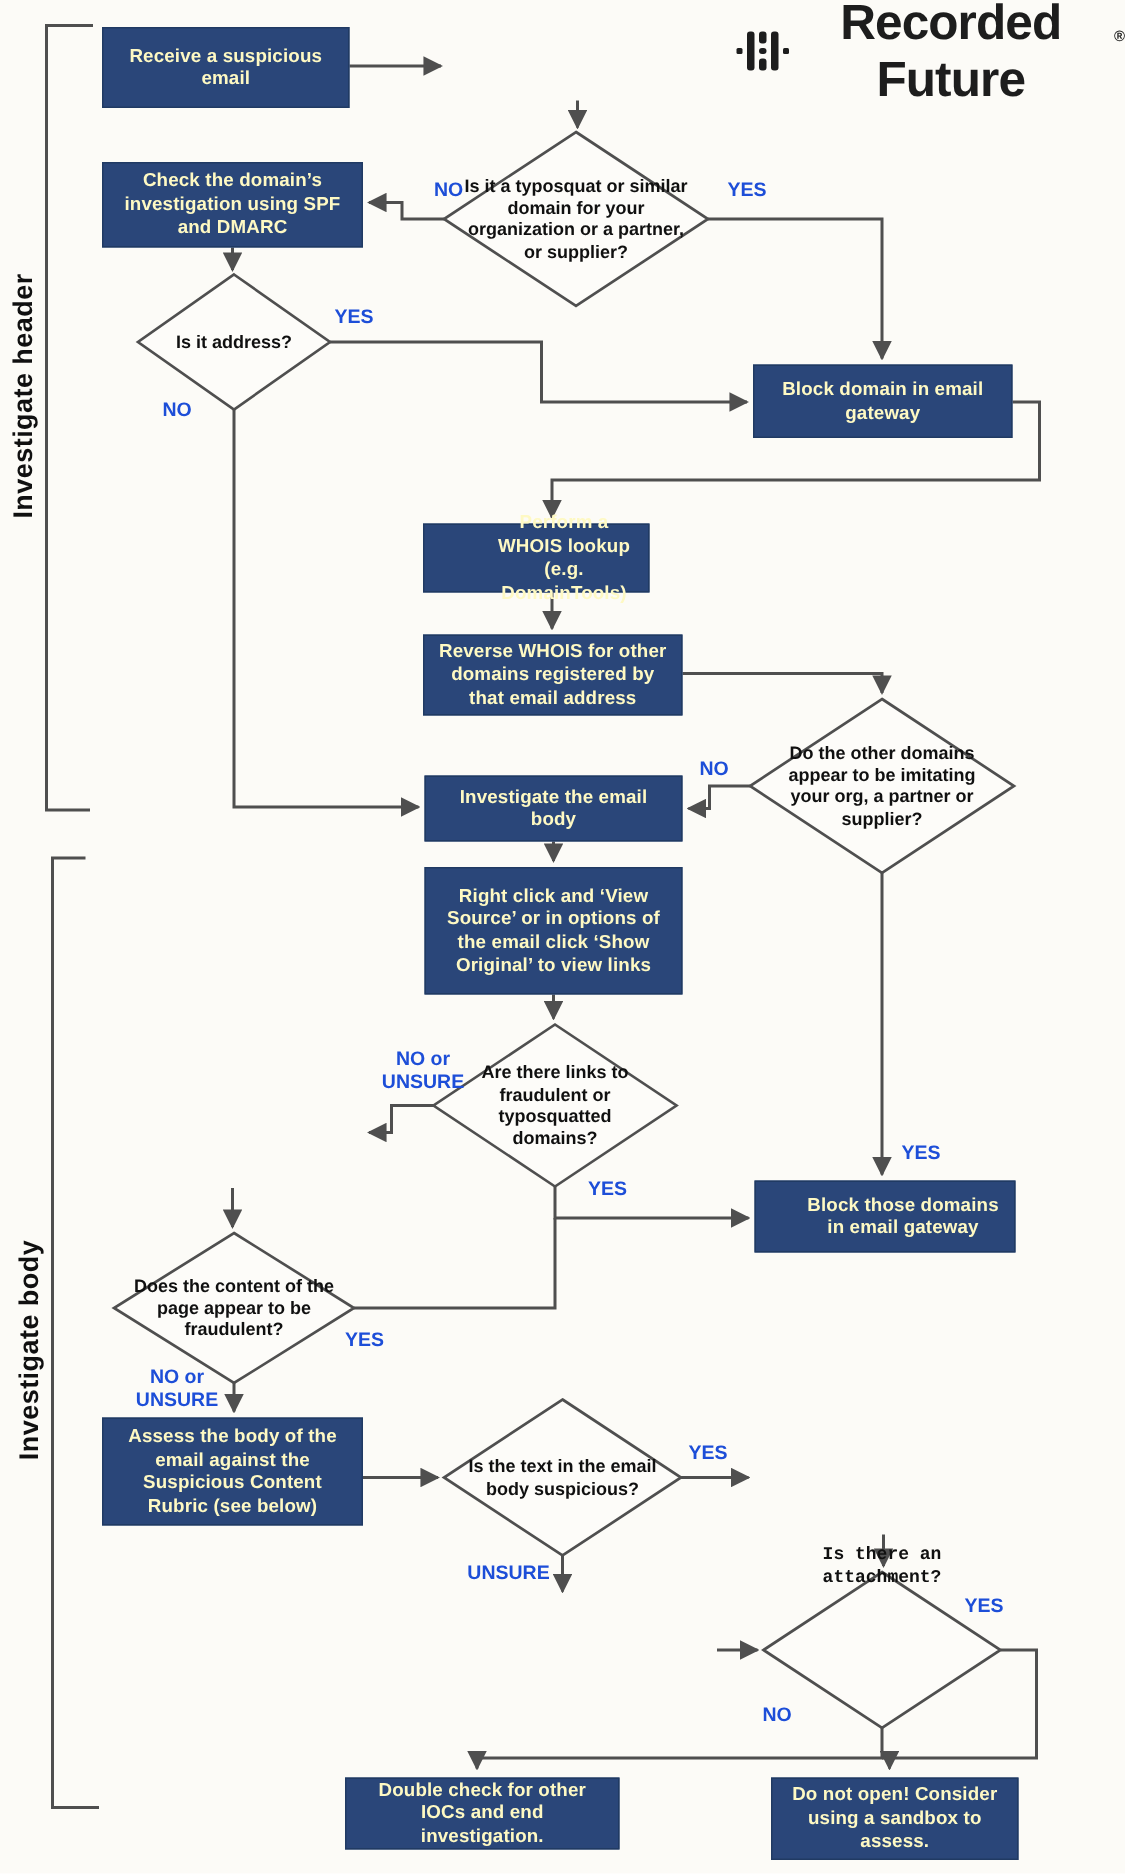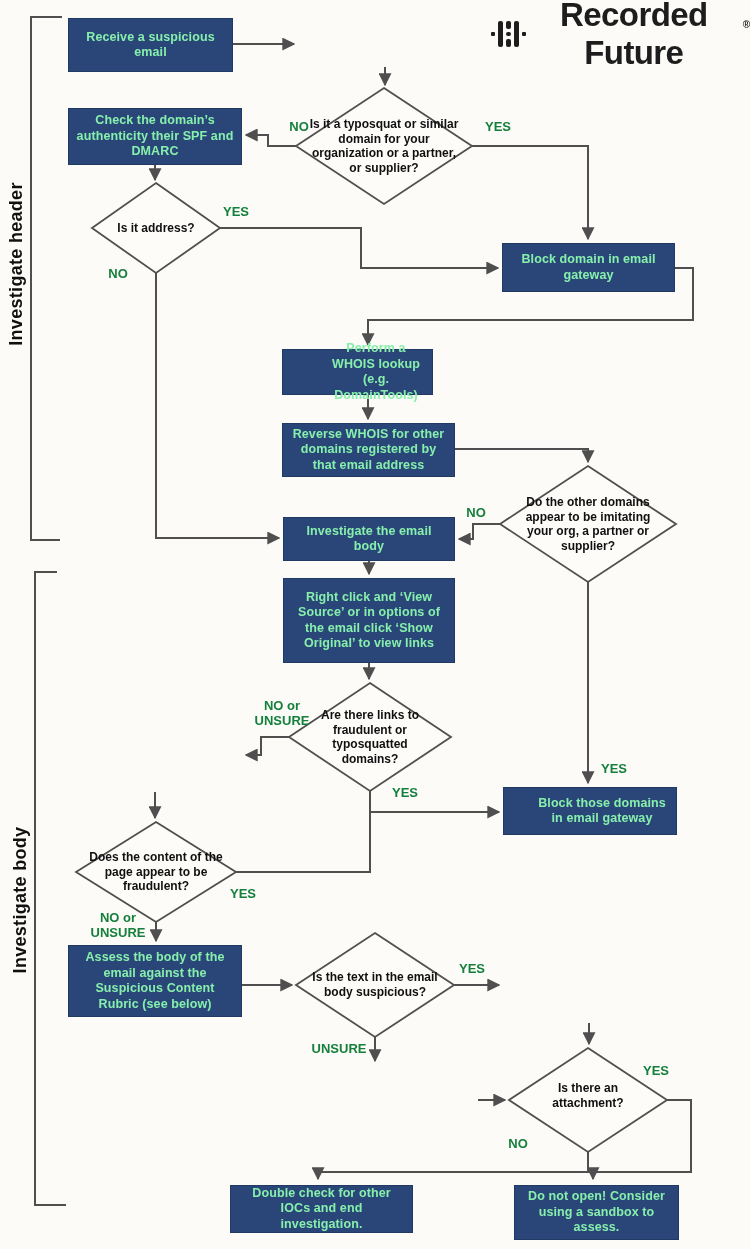--- a/index.html
+++ b/index.html
@@ -4,33 +4,33 @@
 <style>
   html,body{margin:0;padding:0;background:#fff;}
   .stage{
     position:relative;width:750px;height:1249px;margin:0 auto;
     background:#fcfbf7;overflow:hidden;
     font-family:"Liberation Sans",sans-serif;
   }
   svg.layer{position:absolute;left:0;top:0;width:750px;height:1249px;}
   .node{
     position:absolute;box-sizing:border-box;
-    background:#2a4679;border:1px solid #203a63;color:#86efac;
+    background:#2a4679;border:1px solid #203a63;color:#fef9c3;
     display:flex;align-items:center;justify-content:center;
     text-align:center;font-weight:bold;font-size:12.5px;line-height:1.24;
     padding:3px 7px;letter-spacing:.1px;
   }
   .dtext{
     position:absolute;transform:translate(-50%,-50%);
     text-align:center;font-weight:bold;font-size:12px;line-height:1.22;
     color:#101010;
   }
   .elabel{
     position:absolute;transform:translate(-50%,-50%);
-    font-weight:bold;font-size:13px;line-height:1.15;color:#15803d;
+    font-weight:bold;font-size:13px;line-height:1.15;color:#1d4ed8;
     white-space:pre-line;text-align:center;
   }
   .side-label{
     position:absolute;transform:translate(-50%,-50%) rotate(-90deg);
     white-space:nowrap;font-weight:bold;font-size:18px;color:#101010;
     letter-spacing:.3px;
   }
   .logo{
     position:absolute;left:491px;top:18px;height:32px;
     display:flex;align-items:center;gap:4px;color:#1d1d1d;
@@ -112,38 +112,38 @@
         <span class="lm-dot"></span>
     </div>
     <span class="word">Recorded Future</span>
     <sup>®</sup>
   </div>
 
   <div class="side-label" style="left:16px;top:264px;">Investigate header</div>
   <div class="side-label" style="left:20px;top:900px;">Investigate body</div>
 
   <div class="node" style="left:68px;top:18px;width:165px;height:54px;">Receive a suspicious email</div>
-  <div class="node" style="left:68px;top:108px;width:174px;height:57px;">Check the domain’s authenticity their SPF and DMARC</div>
+  <div class="node" style="left:68px;top:108px;width:174px;height:57px;">Check the domain’s investigation using SPF and DMARC</div>
   <div class="node" style="left:502px;top:243px;width:173px;height:49px;">Block domain in email gateway</div>
   <div class="node" style="left:282px;top:349px;width:151px;height:46px;padding-left:44px;">Perform a WHOIS lookup (e.g. DomainTools)</div>
   <div class="node" style="left:282px;top:423px;width:173px;height:54px;">Reverse WHOIS for other domains registered by that email address</div>
   <div class="node" style="left:283px;top:517px;width:172px;height:44px;">Investigate the email body</div>
   <div class="node" style="left:283px;top:578px;width:172px;height:85px;">Right click and ‘View Source’ or in options of the email click ‘Show Original’ to view links</div>
   <div class="node" style="left:503px;top:787px;width:174px;height:48px;padding-left:31px;">Block those domains in email gateway</div>
   <div class="node" style="left:68px;top:945px;width:174px;height:72px;">Assess the body of the email against the Suspicious Content Rubric (see below)</div>
   <div class="node" style="left:230px;top:1185px;width:183px;height:48px;">Double check for other IOCs and end investigation.</div>
   <div class="node" style="left:514px;top:1185px;width:165px;height:55px;">Do not open! Consider using a sandbox to assess.</div>
 
   <div class="dtext" style="left:384px;top:146px;width:156px;">Is it a typosquat or similar domain for your organization or a partner, or supplier?</div>
   <div class="dtext" style="left:156px;top:228px;width:110px;">Is it address?</div>
   <div class="dtext" style="left:588px;top:524px;width:140px;">Do the other domains appear to be imitating your org, a partner or supplier?</div>
   <div class="dtext" style="left:370px;top:737px;width:132px;">Are there links to fraudulent or typosquatted domains?</div>
   <div class="dtext" style="left:156px;top:872px;width:150px;">Does the content of the page appear to be fraudulent?</div>
   <div class="dtext" style="left:375px;top:985px;width:126px;">Is the text in the email body suspicious?</div>
-  <div class="dtext" style="left:588px;top:1096px;width:104px;">Is there an attachment?</div>
+  <div class="dtext" style="left:588px;top:1044px;width:104px;font-family:Liberation Mono, monospace;">Is there an attachment?</div>
 
   <div class="elabel" style="left:299px;top:127px;">NO</div>
   <div class="elabel" style="left:498px;top:127px;">YES</div>
   <div class="elabel" style="left:236px;top:212px;">YES</div>
   <div class="elabel" style="left:118px;top:274px;">NO</div>
   <div class="elabel" style="left:476px;top:513px;">NO</div>
   <div class="elabel" style="left:614px;top:769px;">YES</div>
   <div class="elabel" style="left:282px;top:714px;">NO or
 UNSURE</div>
   <div class="elabel" style="left:405px;top:793px;">YES</div>

